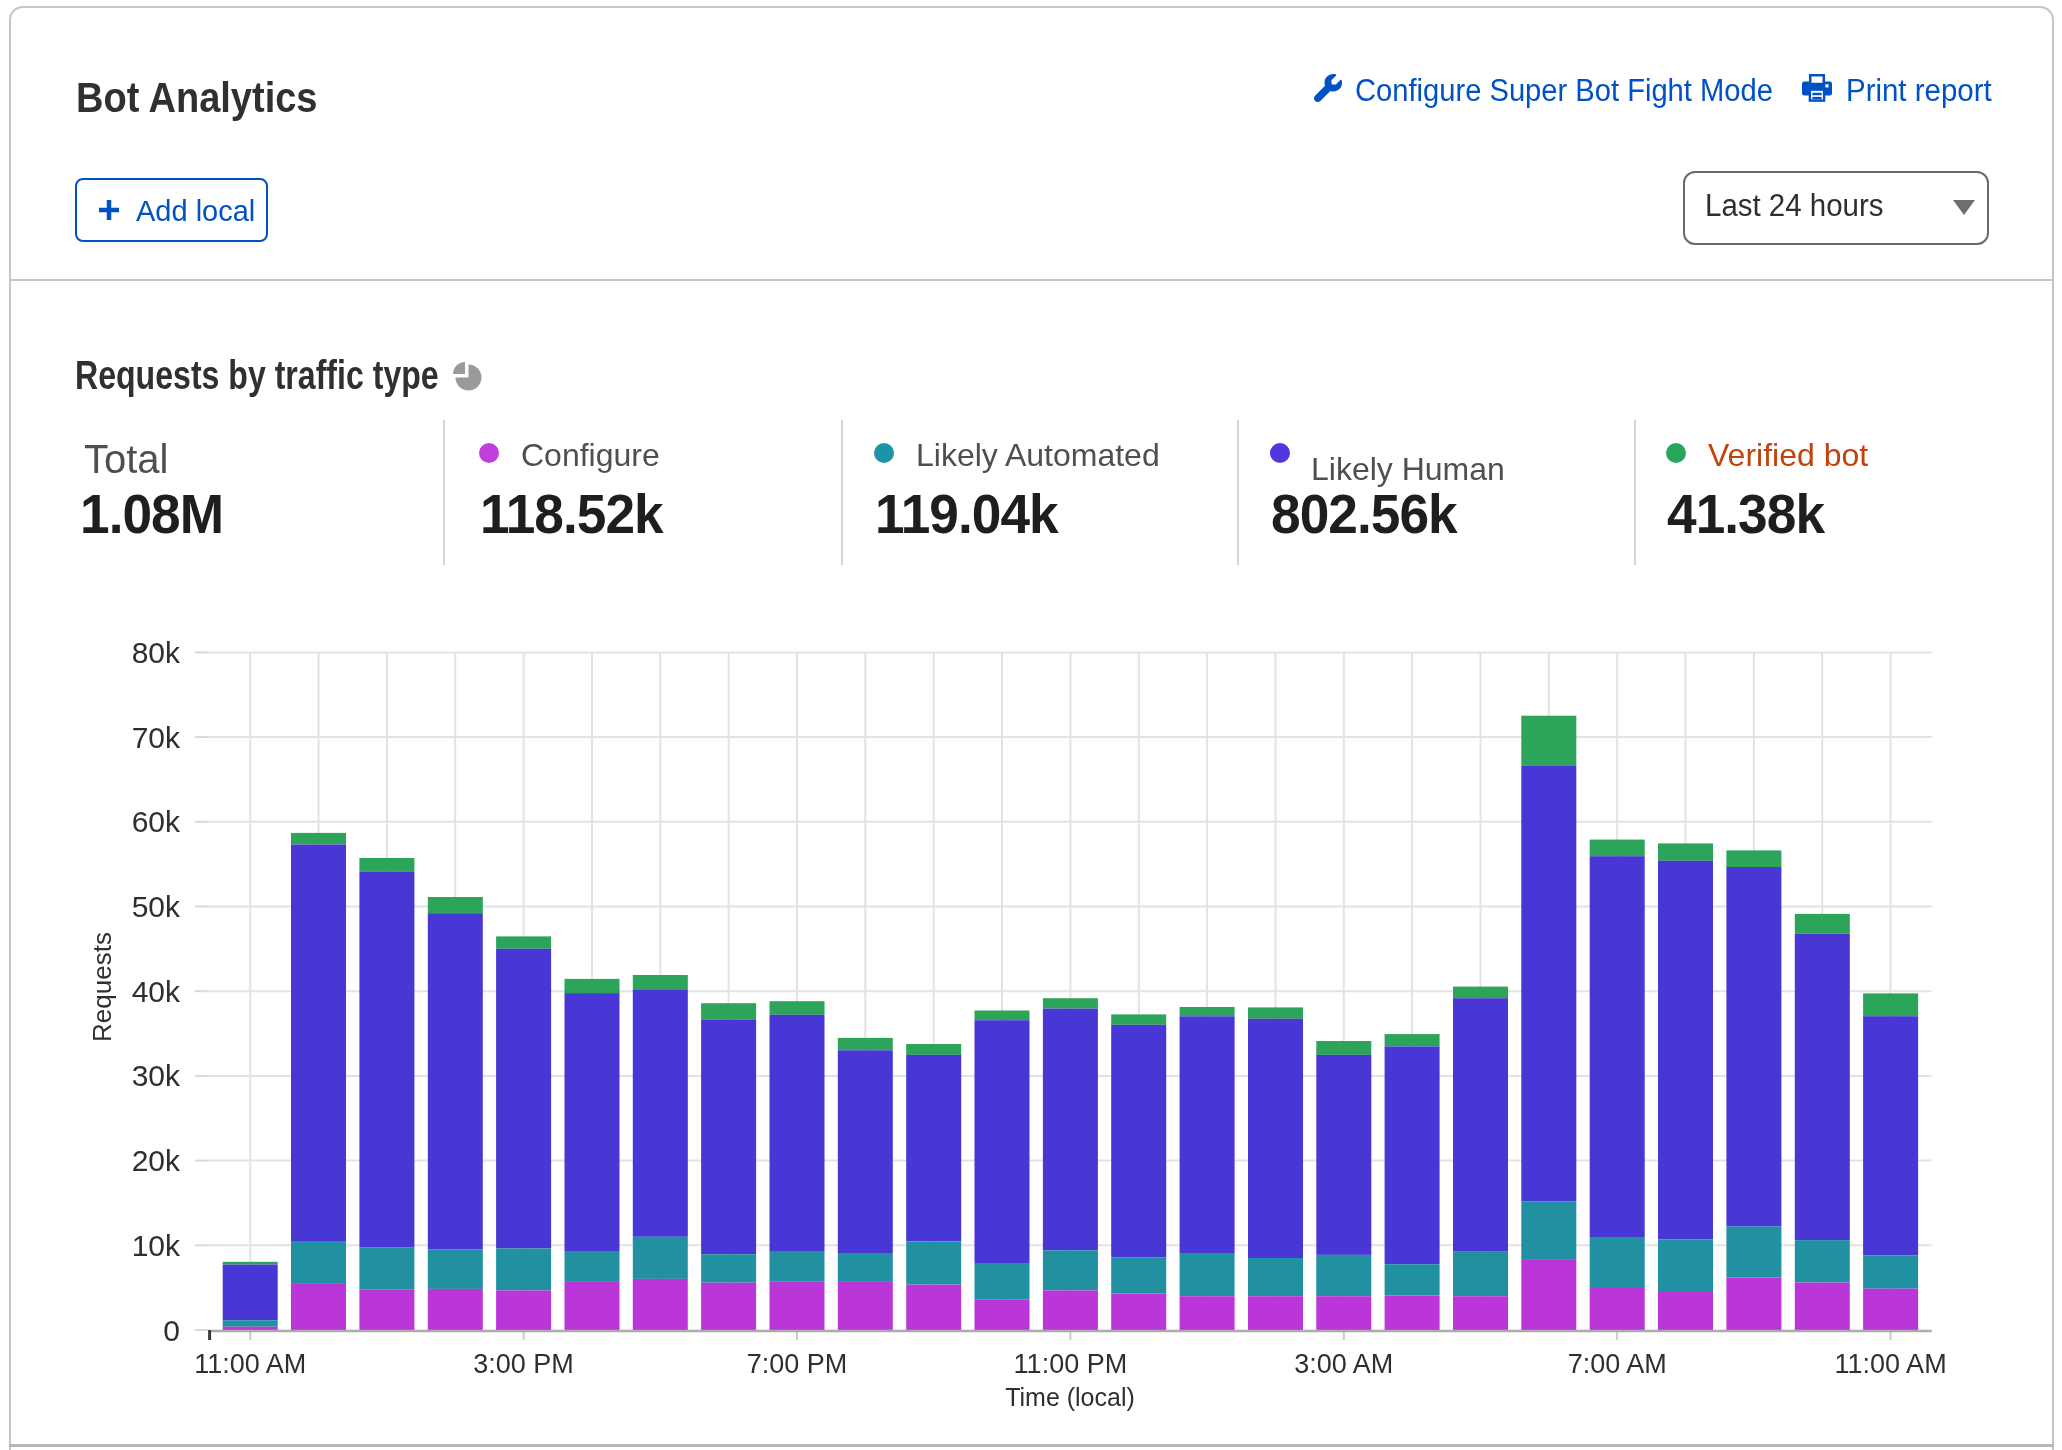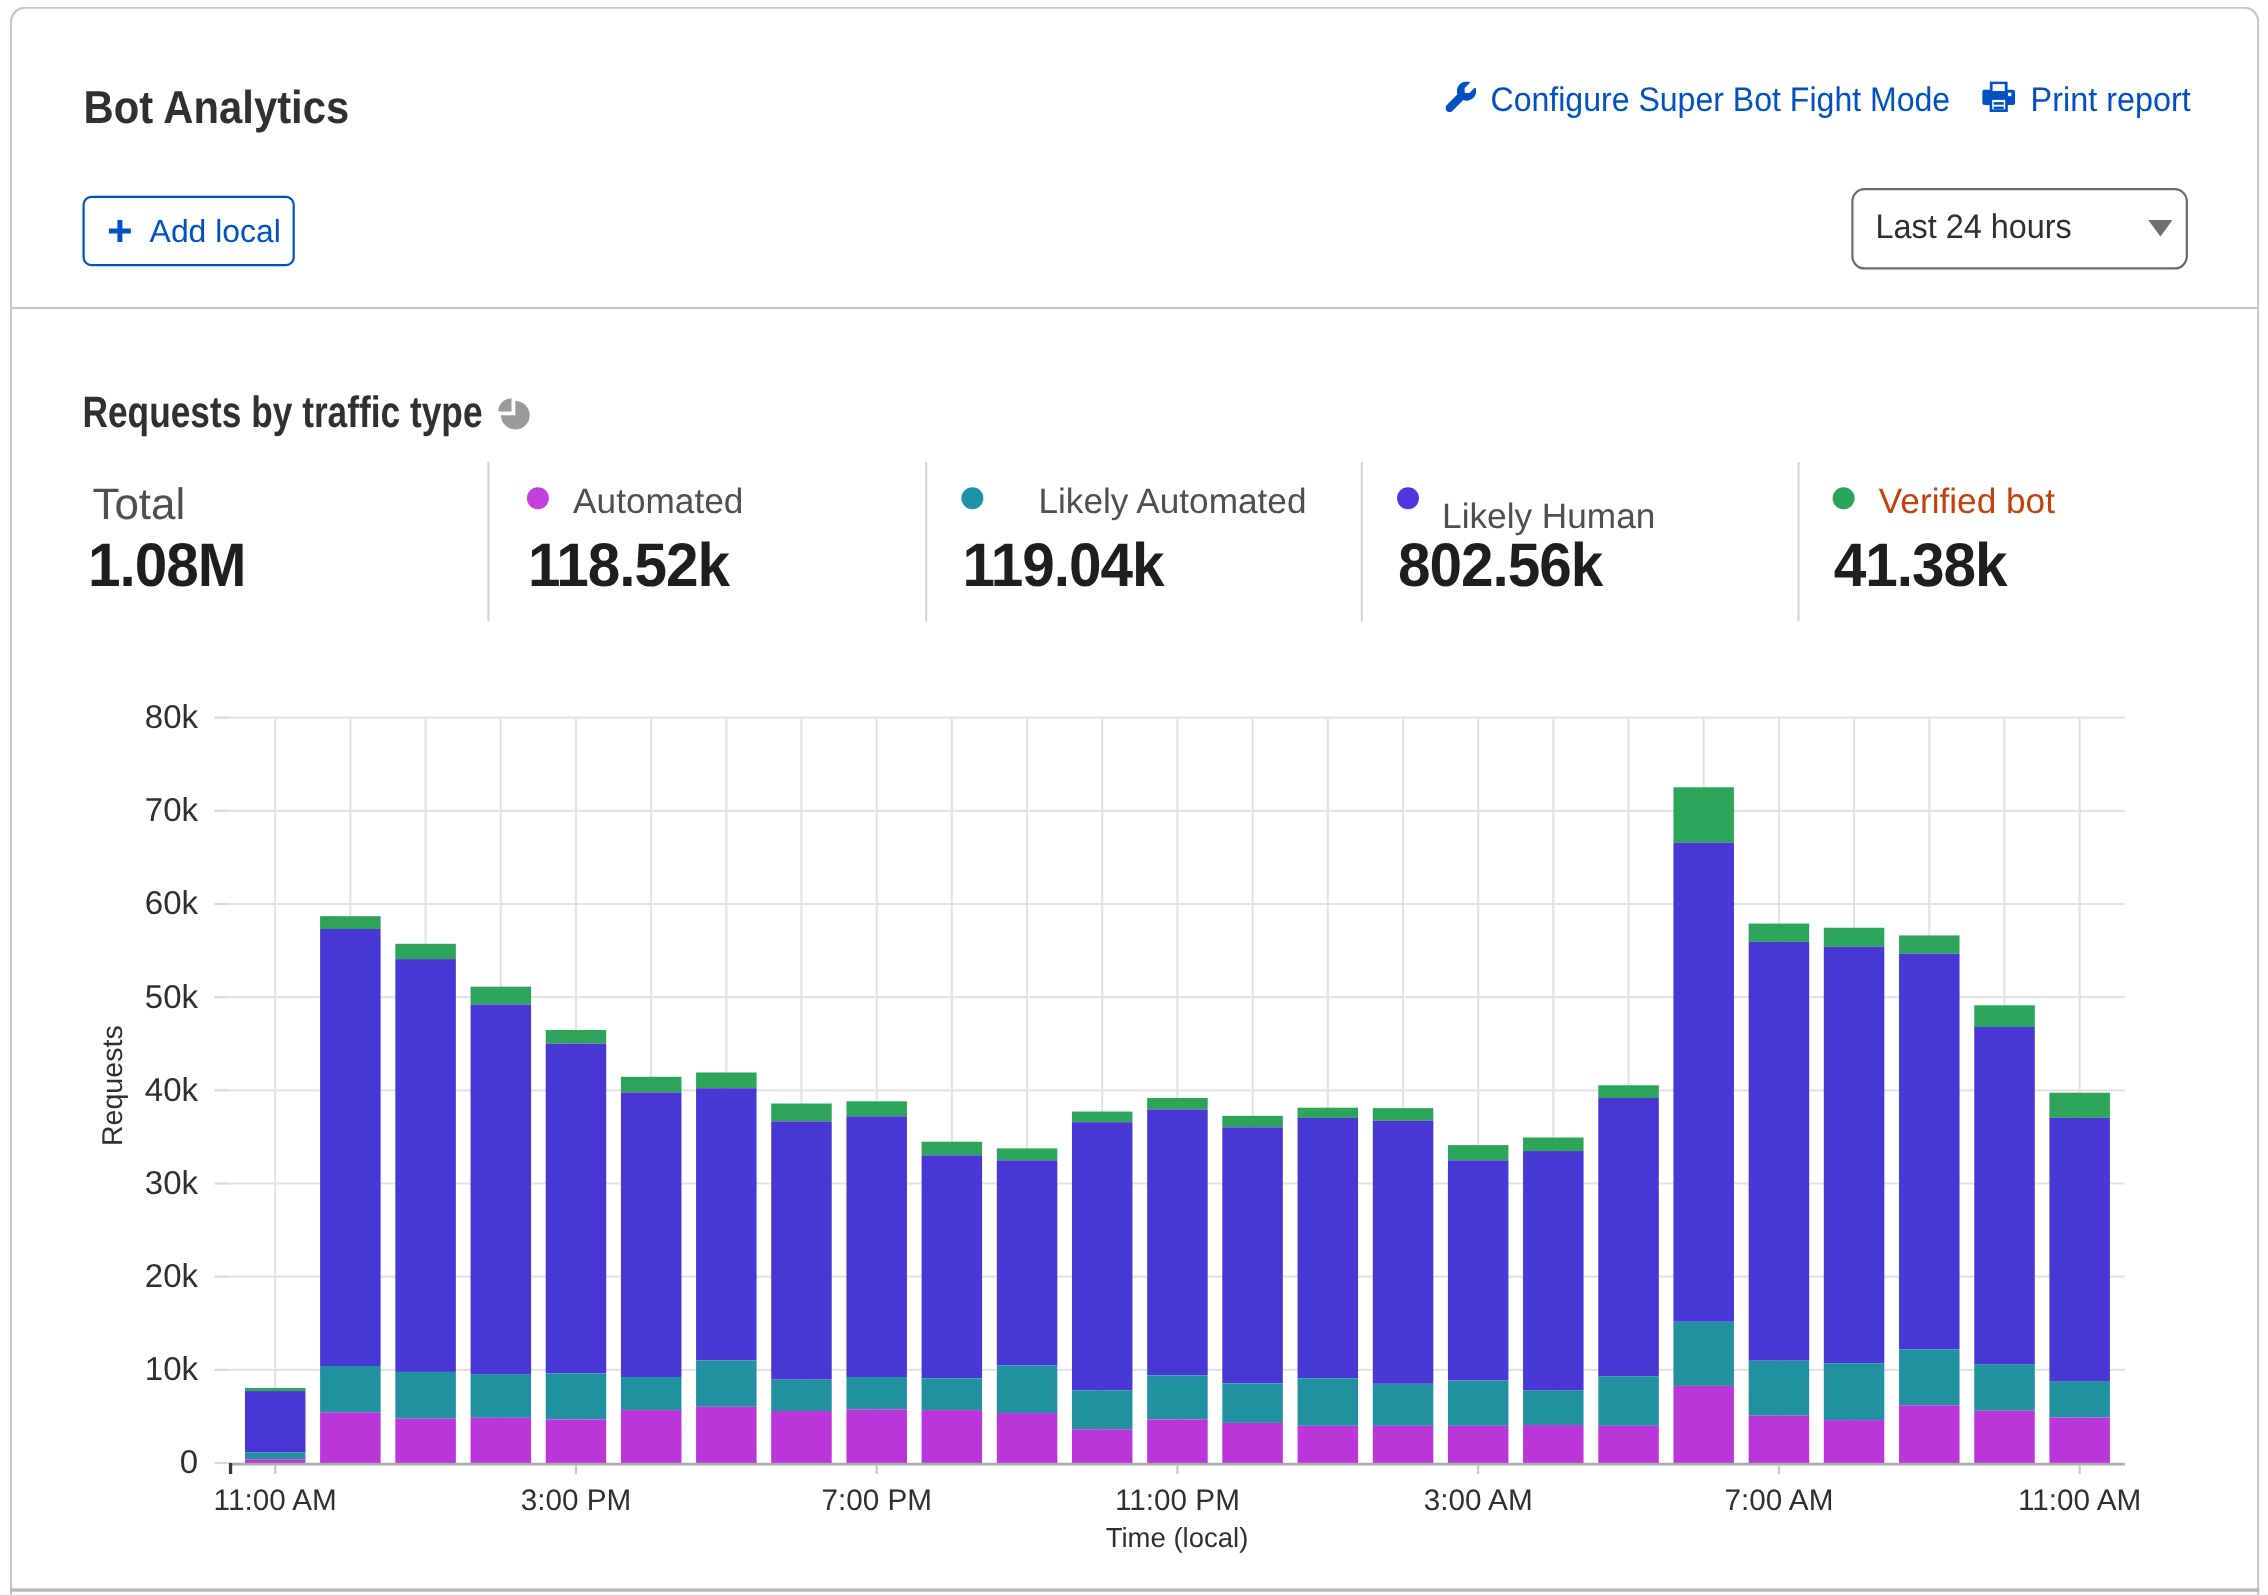--- a/index.html
+++ b/index.html
@@ -47,25 +47,25 @@
 
   <div class="abs" style="left:443px;top:420px;width:2px;height:145px;background:#d4d4d4;"></div>
   <div class="abs" style="left:841px;top:420px;width:2px;height:145px;background:#d4d4d4;"></div>
   <div class="abs" style="left:1237px;top:420px;width:2px;height:145px;background:#d4d4d4;"></div>
   <div class="abs" style="left:1634px;top:420px;width:2px;height:145px;background:#d4d4d4;"></div>
 
   <div class="abs" style="left:84px;top:437px;font-size:40px;color:#4f4f4f;">Total</div>
   <div class="abs" style="left:80px;top:481px;font-size:56px;font-weight:700;color:#1e1e1e;letter-spacing:-1px;transform:scaleX(0.95);transform-origin:left top;">1.08M</div>
 
   <div class="abs" style="left:479px;top:443px;width:20px;height:20px;border-radius:50%;background:#c33fdd;"></div>
-  <div class="abs" style="left:521px;top:437px;font-size:32px;color:#4f4f4f;">Automated</div>
+  <div class="abs" style="left:521px;top:437px;font-size:32px;color:#4f4f4f;">Configure</div>
   <div class="abs" style="left:480px;top:481px;font-size:56px;font-weight:700;color:#1e1e1e;letter-spacing:-1px;transform:scaleX(0.95);transform-origin:left top;">118.52k</div>
 
   <div class="abs" style="left:874px;top:443px;width:20px;height:20px;border-radius:50%;background:#1d93a8;"></div>
-  <div class="abs" style="left:916px;top:437px;font-size:32px;color:#4f4f4f;margin-left:28px;">Likely Automated</div>
+  <div class="abs" style="left:916px;top:437px;font-size:32px;color:#4f4f4f;">Likely Automated</div>
   <div class="abs" style="left:875px;top:481px;font-size:56px;font-weight:700;color:#1e1e1e;letter-spacing:-1px;transform:scaleX(0.95);transform-origin:left top;">119.04k</div>
 
   <div class="abs" style="left:1270px;top:443px;width:20px;height:20px;border-radius:50%;background:#5135df;"></div>
   <div class="abs" style="left:1311px;top:437px;font-size:32px;color:#4f4f4f;margin-top:14px;">Likely Human</div>
   <div class="abs" style="left:1271px;top:481px;font-size:56px;font-weight:700;color:#1e1e1e;letter-spacing:-1px;transform:scaleX(0.95);transform-origin:left top;">802.56k</div>
 
   <div class="abs" style="left:1666px;top:443px;width:20px;height:20px;border-radius:50%;background:#27a65a;"></div>
   <div class="abs" style="left:1708px;top:437px;font-size:32px;color:#c2410c;">Verified bot</div>
   <div class="abs" style="left:1667px;top:481px;font-size:56px;font-weight:700;color:#1e1e1e;letter-spacing:-1px;transform:scaleX(0.95);transform-origin:left top;">41.38k</div>
 

